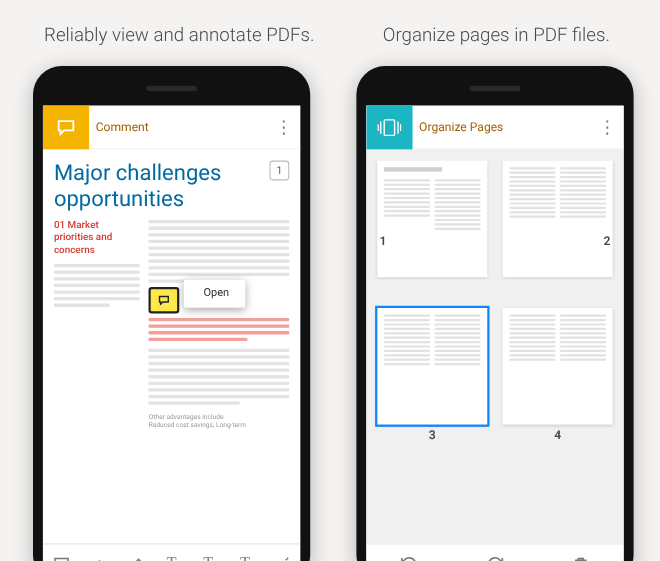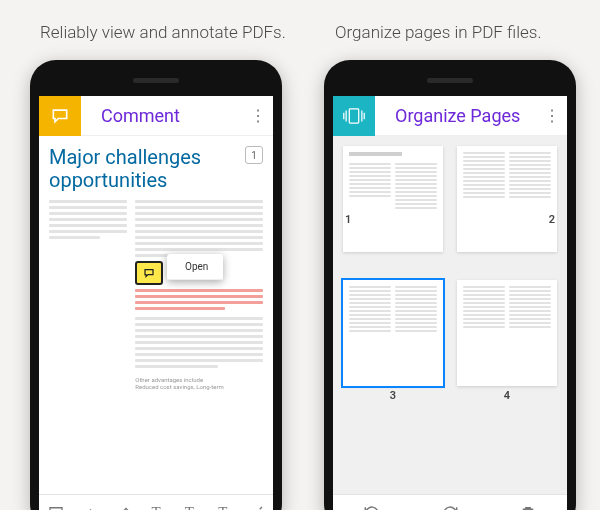--- a/index.html
+++ b/index.html
@@ -12,21 +12,21 @@
     overflow: hidden;
   }
   .caption {
     position: absolute;
     top: 22px;
     font-size: 17px;
     font-weight: 300;
     color: #4a4a4a;
   }
   .cap-left { left: 40px; }
-  .cap-right { left: 335px; }
+  .cap-right { left: 348px; }
 
   .phone {
     position: absolute;
     top: 60px;
     width: 252px;
     height: 470px;
     background: #111;
     border-radius: 26px;
     box-shadow: 0 4px 18px rgba(0,0,0,0.25);
   }
@@ -64,23 +64,23 @@
     height: 40px;
     display: flex;
     align-items: center;
     justify-content: center;
     color: #fff;
   }
   .accent-yellow { background: #f5b400; }
   .accent-cyan { background: #1bb5c4; }
   .topbar .title {
     flex: 1;
-    padding-left: 20px;
-    font-size: 18px;
-    color: #6d28d9;
+    padding-left: 6px;
+    font-size: 11px;
+    color: #a16207;
   }
   .topbar .menu {
     width: 30px;
     text-align: center;
     color: #777;
     font-size: 16px;
     cursor: pointer;
   }
 
   
@@ -251,20 +251,21 @@
       <div class="title">Comment</div>
       <div class="menu">⋮</div>
     </div>
 
     <div class="doc">
       <div class="page-num">1</div>
       <h1>Major challenges opportunities</h1>
 
       <div class="two-col">
         <div class="col-left">
+          <div class="sec-title">01 Market priorities and concerns</div>
           <div class="greeked"></div>
           <div class="greeked"></div>
           <div class="greeked"></div>
           <div class="greeked"></div>
           <div class="greeked"></div>
           <div class="greeked"></div>
           <div class="greeked short"></div>
         </div>
         <div class="col-right">
           <div class="greeked"></div>

